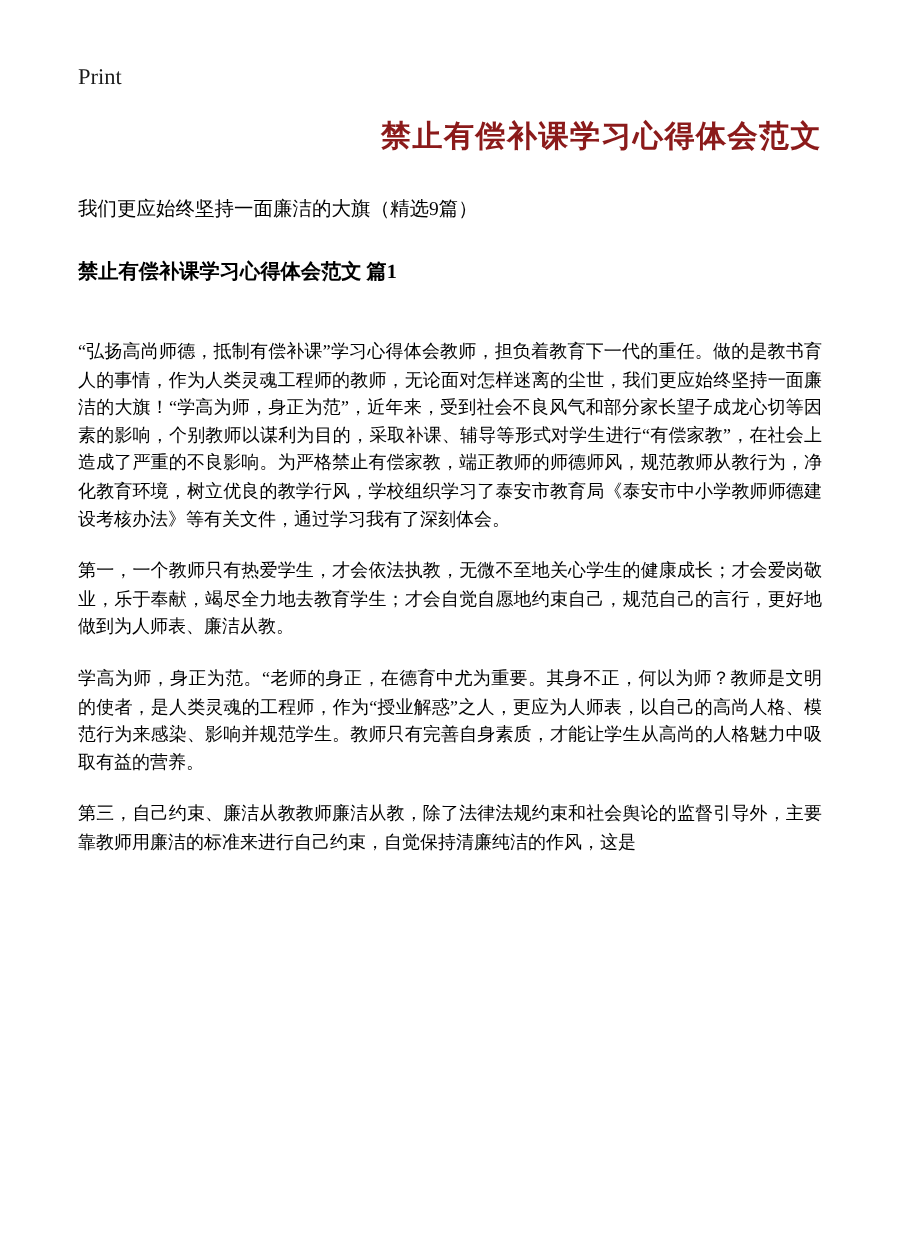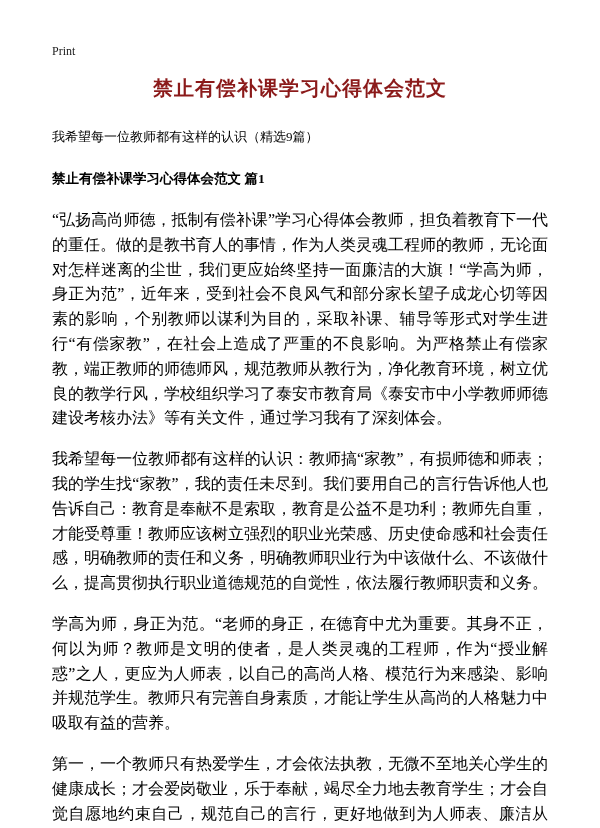--- a/index.html
+++ b/index.html
@@ -15,60 +15,59 @@
     color: #000000;
   }
   .page {
     box-sizing: border-box;
     width: 600px;
     height: 828px;
     padding: 44px 52px 0 52px;
     overflow: hidden;
   }
   .print-label {
-    font-size: 12px;
+    font-size: 15px;
     color: #1a1a1a;
     margin: 0 0 16px 0;
     cursor: pointer;
   }
   .doc-title {
     text-align: center;
     font-size: 20px;
     font-weight: bold;
     letter-spacing: 1px;
     margin: 0 0 26px 0;
   }
   .doc-subtitle {
     font-size: 13px;
     margin: 0 0 24px 0;
   }
   .section-heading {
     font-size: 13.5px;
     font-weight: bold;
-    margin: 0 0 20px 0;
+    margin: 0 0 35px 0;
   }
   .body-para {
-    font-size: 16px;
+    font-size: 12px;
     line-height: 1.55;
     text-align: justify;
     margin: 0 0 16px 0;
   }
 </style>
 </head>
 <body>
 
 <div class="page">
   <div class="print-label">Print</div>
 
-  <h1 class="doc-title" style="color: rgb(139, 26, 26);">禁止有偿补课学习心得体会范文</h1>
+  <h1 class="doc-title" style="color: rgb(139, 26, 26); text-align: right;">禁止有偿补课学习心得体会范文</h1>
 
-  <p class="doc-subtitle">我希望每一位教师都有这样的认识（精选9篇）</p>
+  <p class="doc-subtitle">我们更应始终坚持一面廉洁的大旗（精选9篇）</p>
 
   <h2 class="section-heading">禁止有偿补课学习心得体会范文 篇1</h2>
 
   <div id="paragraphs">
       <p class="body-para">“弘扬高尚师德，抵制有偿补课”学习心得体会教师，担负着教育下一代的重任。做的是教书育人的事情，作为人类灵魂工程师的教师，无论面对怎样迷离的尘世，我们更应始终坚持一面廉洁的大旗！“学高为师，身正为范”，近年来，受到社会不良风气和部分家长望子成龙心切等因素的影响，个别教师以谋利为目的，采取补课、辅导等形式对学生进行“有偿家教”，在社会上造成了严重的不良影响。为严格禁止有偿家教，端正教师的师德师风，规范教师从教行为，净化教育环境，树立优良的教学行风，学校组织学习了泰安市教育局《泰安市中小学教师师德建设考核办法》等有关文件，通过学习我有了深刻体会。</p>
-      <p class="body-para">我希望每一位教师都有这样的认识：教师搞“家教”，有损师德和师表；我的学生找“家教”，我的责任未尽到。我们要用自己的言行告诉他人也告诉自己：教育是奉献不是索取，教育是公益不是功利；教师先自重，才能受尊重！教师应该树立强烈的职业光荣感、历史使命感和社会责任感，明确教师的责任和义务，明确教师职业行为中该做什么、不该做什么，提高贯彻执行职业道德规范的自觉性，依法履行教师职责和义务。</p>
+      <p class="body-para">第一，一个教师只有热爱学生，才会依法执教，无微不至地关心学生的健康成长；才会爱岗敬业，乐于奉献，竭尽全力地去教育学生；才会自觉自愿地约束自己，规范自己的言行，更好地做到为人师表、廉洁从教。</p>
       <p class="body-para">学高为师，身正为范。“老师的身正，在德育中尤为重要。其身不正，何以为师？教师是文明的使者，是人类灵魂的工程师，作为“授业解惑”之人，更应为人师表，以自己的高尚人格、模范行为来感染、影响并规范学生。教师只有完善自身素质，才能让学生从高尚的人格魅力中吸取有益的营养。</p>
-      <p class="body-para">第一，一个教师只有热爱学生，才会依法执教，无微不至地关心学生的健康成长；才会爱岗敬业，乐于奉献，竭尽全力地去教育学生；才会自觉自愿地约束自己，规范自己的言行，更好地做到为人师表、廉洁从教。</p>
       <p class="body-para">第三，自己约束、廉洁从教教师廉洁从教，除了法律法规约束和社会舆论的监督引导外，主要靠教师用廉洁的标准来进行自己约束，自觉保持清廉纯洁的作风，这是</p>
     </div>
 </div>
 
 </body></html>

